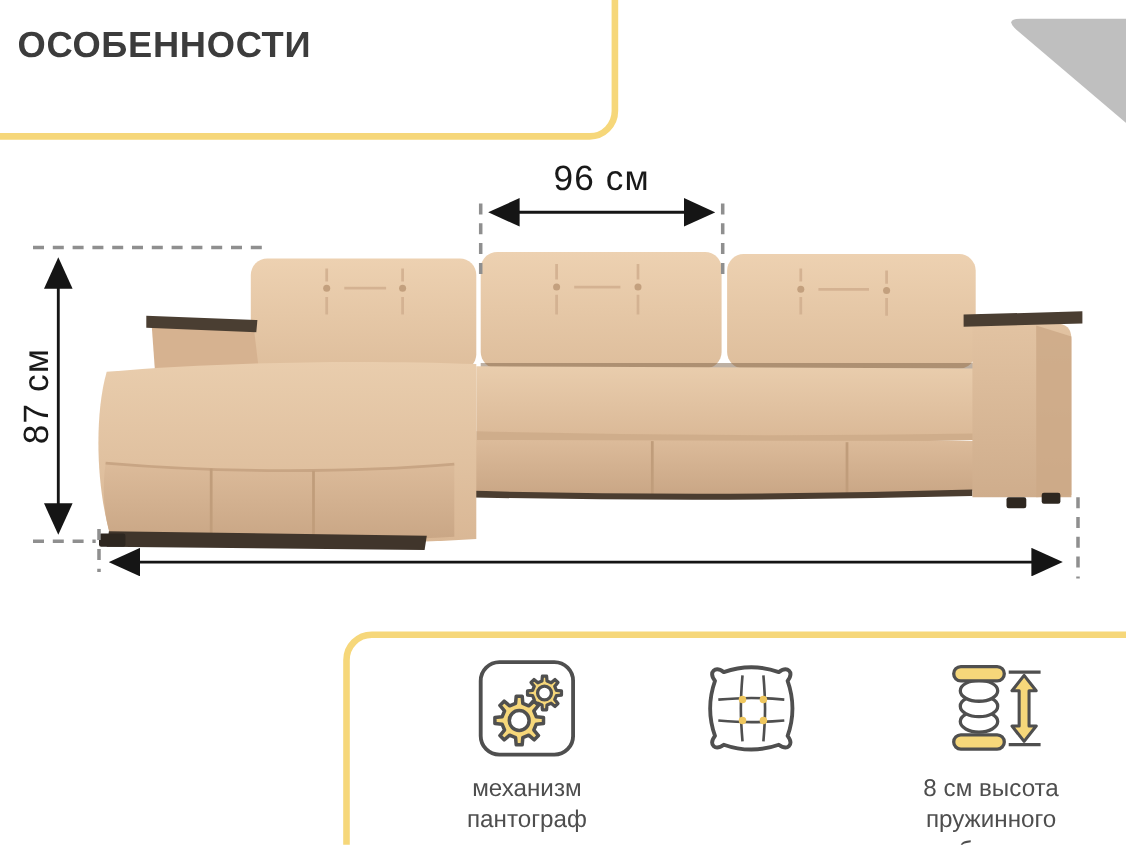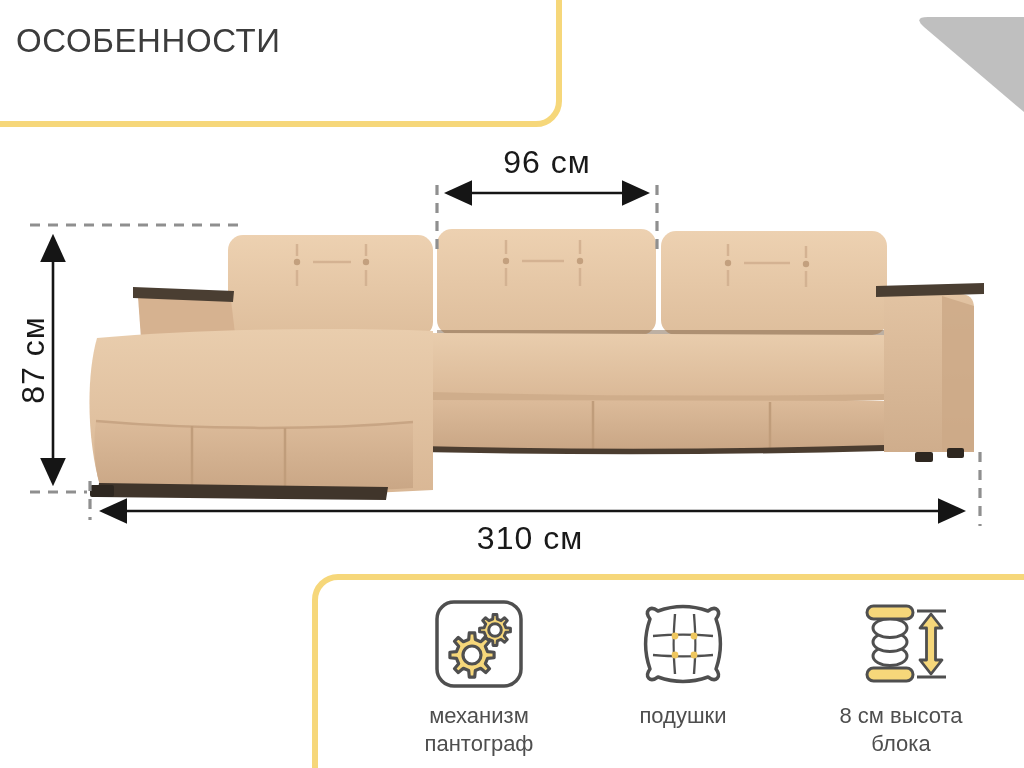--- a/index.html
+++ b/index.html
@@ -4,21 +4,21 @@
 <style>
   html,body{margin:0;padding:0;}
   body{width:1024px;height:768px;overflow:hidden;background:#ffffff;
        font-family:"Liberation Sans", sans-serif;position:relative;}
   .stage{position:absolute;inset:0;width:1024px;height:768px;overflow:hidden;}
 
   
   .title-card{position:absolute;left:-36px;top:-44px;width:598px;height:171px;
       background:#fff;border:6px solid #F6D77A;border-radius:26px;box-sizing:border-box;}
   .title-text{position:absolute;left:46px;top:58px;color:#3C3C3C;
-      font-size:33px;line-height:41px;font-weight:400;letter-spacing:.6px;}
+      font-size:33px;line-height:41px;font-weight:700;letter-spacing:.6px;}
 
   
   .corner-tri{position:absolute;right:0;top:0;}
 
   
   .sofa-svg,.measure-svg{position:absolute;left:0;top:0;width:1024px;height:768px;}
 
   .dim{position:absolute;color:#191919;font-size:32px;font-weight:500;letter-spacing:1px;text-align:center;}
   .dim-top{left:437px;top:144px;width:220px;}
   .dim-left{left:-47px;top:330px;width:160px;height:60px;line-height:60px;transform:rotate(-90deg);}
@@ -132,21 +132,20 @@
     </g>
     <g stroke="#151515" stroke-width="2.6" marker-start="url(#ah)" marker-end="url(#ah)">
       <line x1="449" y1="193" x2="645" y2="193"></line>
       <line x1="53" y1="239" x2="53" y2="481"></line>
       <line x1="104" y1="511" x2="961" y2="511"></line>
     </g>
   </svg>
 
   <div class="dim dim-top">96 см</div>
   <div class="dim dim-left">87 см</div>
-  <div class="dim dim-bottom">310 см</div>
 
   <div class="title-card">
     <div class="title-text">
       <div>ОСОБЕННОСТИ</div>
     </div>
   </div>
 
   <div class="features-card">
 
     <div class="feature f1">
@@ -179,36 +178,36 @@
           <path d="M16,57 C40,59 52,59 76,57"></path>
         </g>
         <g fill="#EFC75E">
           <circle cx="38" cy="38" r="3.4"></circle>
             <circle cx="57" cy="38" r="3.4"></circle>
           <circle cx="38" cy="57" r="3.4"></circle>
             <circle cx="57" cy="57" r="3.4"></circle>
         </g>
       </svg>
       <div class="label">
-        <div>подушки</div>
       </div>
     </div>
 
     <div class="feature f3">
       <svg class="icon" viewBox="0 0 92 92">
         <g fill="#fff" stroke="#4F4F4F" stroke-width="3">
           <ellipse cx="35" cy="58" rx="17" ry="9.5"></ellipse>
           <ellipse cx="35" cy="44" rx="17" ry="9.5"></ellipse>
           <ellipse cx="35" cy="30" rx="17" ry="9.5"></ellipse>
         </g>
         <rect x="12" y="8" width="46" height="13" rx="6.5" fill="#F6D77A" stroke="#4F4F4F" stroke-width="3"></rect>
         <rect x="12" y="70" width="46" height="13" rx="6.5" fill="#F6D77A" stroke="#4F4F4F" stroke-width="3"></rect>
         <path d="M62,13 H91 M62,79 H91" stroke="#4F4F4F" stroke-width="3"></path>
         <path d="M76,16 L65,30 L71.5,30 L71.5,62 L65,62 L76,76 L87,62 L80.5,62 L80.5,30 L87,30 Z" fill="#F6D77A" stroke="#4F4F4F" stroke-width="2.8" stroke-linejoin="round"></path>
       </svg>
       <div class="label">
         <div>8 см высота</div>
+        <div>пружинного</div>
         <div>блока</div>
       </div>
     </div>
 
   </div>
 </div>
 
 </body></html>

